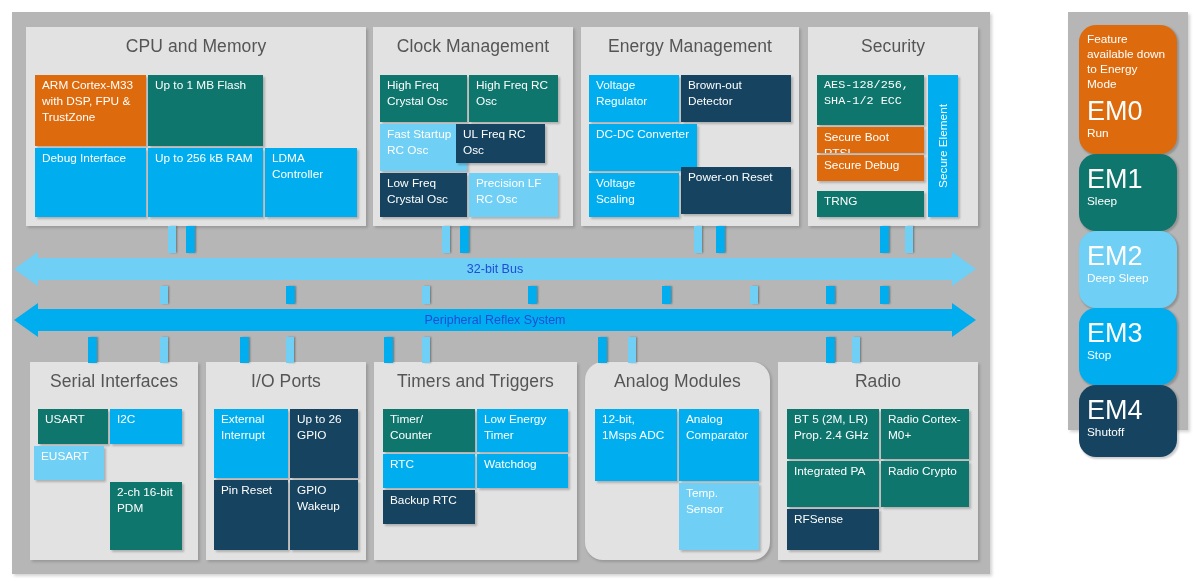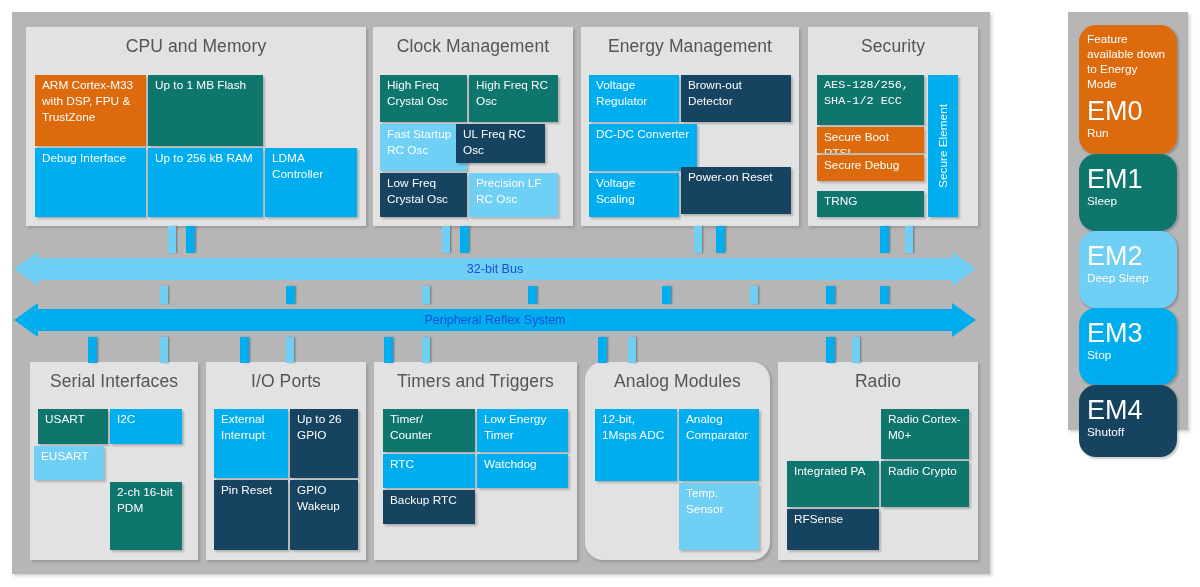--- a/index.html
+++ b/index.html
@@ -234,20 +234,21 @@
 
 <div class="panel" style="left:585px; top:362px; width:185px; height:198px;border-radius:18px;">
   <div class="panel-title">Analog Modules</div>
   <div class="blk c-blue" style="left:10px; top:47px; width:82px; height:72px;">12-bit, 1Msps ADC</div>
   <div class="blk c-blue" style="left:94px; top:47px; width:80px; height:72px;">Analog Comparator</div>
   <div class="blk c-lblue" style="left:94px; top:121px; width:80px; height:67px;">Temp. Sensor</div>
 </div>
 
 <div class="panel" style="left:778px; top:362px; width:200px; height:198px;">
   <div class="panel-title">Radio</div>
+  <div class="blk c-orange" style="left:9px; top:47px; width:92px; height:50px;">BT 5 (2M, LR) Prop. 2.4 GHz</div>
   <div class="blk c-orange" style="left:103px; top:47px; width:88px; height:50px;">Radio Cortex-M0+</div>
   <div class="blk c-orange" style="left:9px; top:99px; width:92px; height:46px;">Integrated PA</div>
   <div class="blk c-orange" style="left:103px; top:99px; width:88px; height:46px;">Radio Crypto</div>
   <div class="blk c-navy" style="left:9px; top:147px; width:92px; height:41px;">RFSense</div>
 </div>
 
 <div class="outer-frame" id="legend-frame"></div>
 
 <div class="em c-orange-dark" style="top:25px; height:129px;">
   <div class="em-note">Feature available down to Energy Mode</div>

